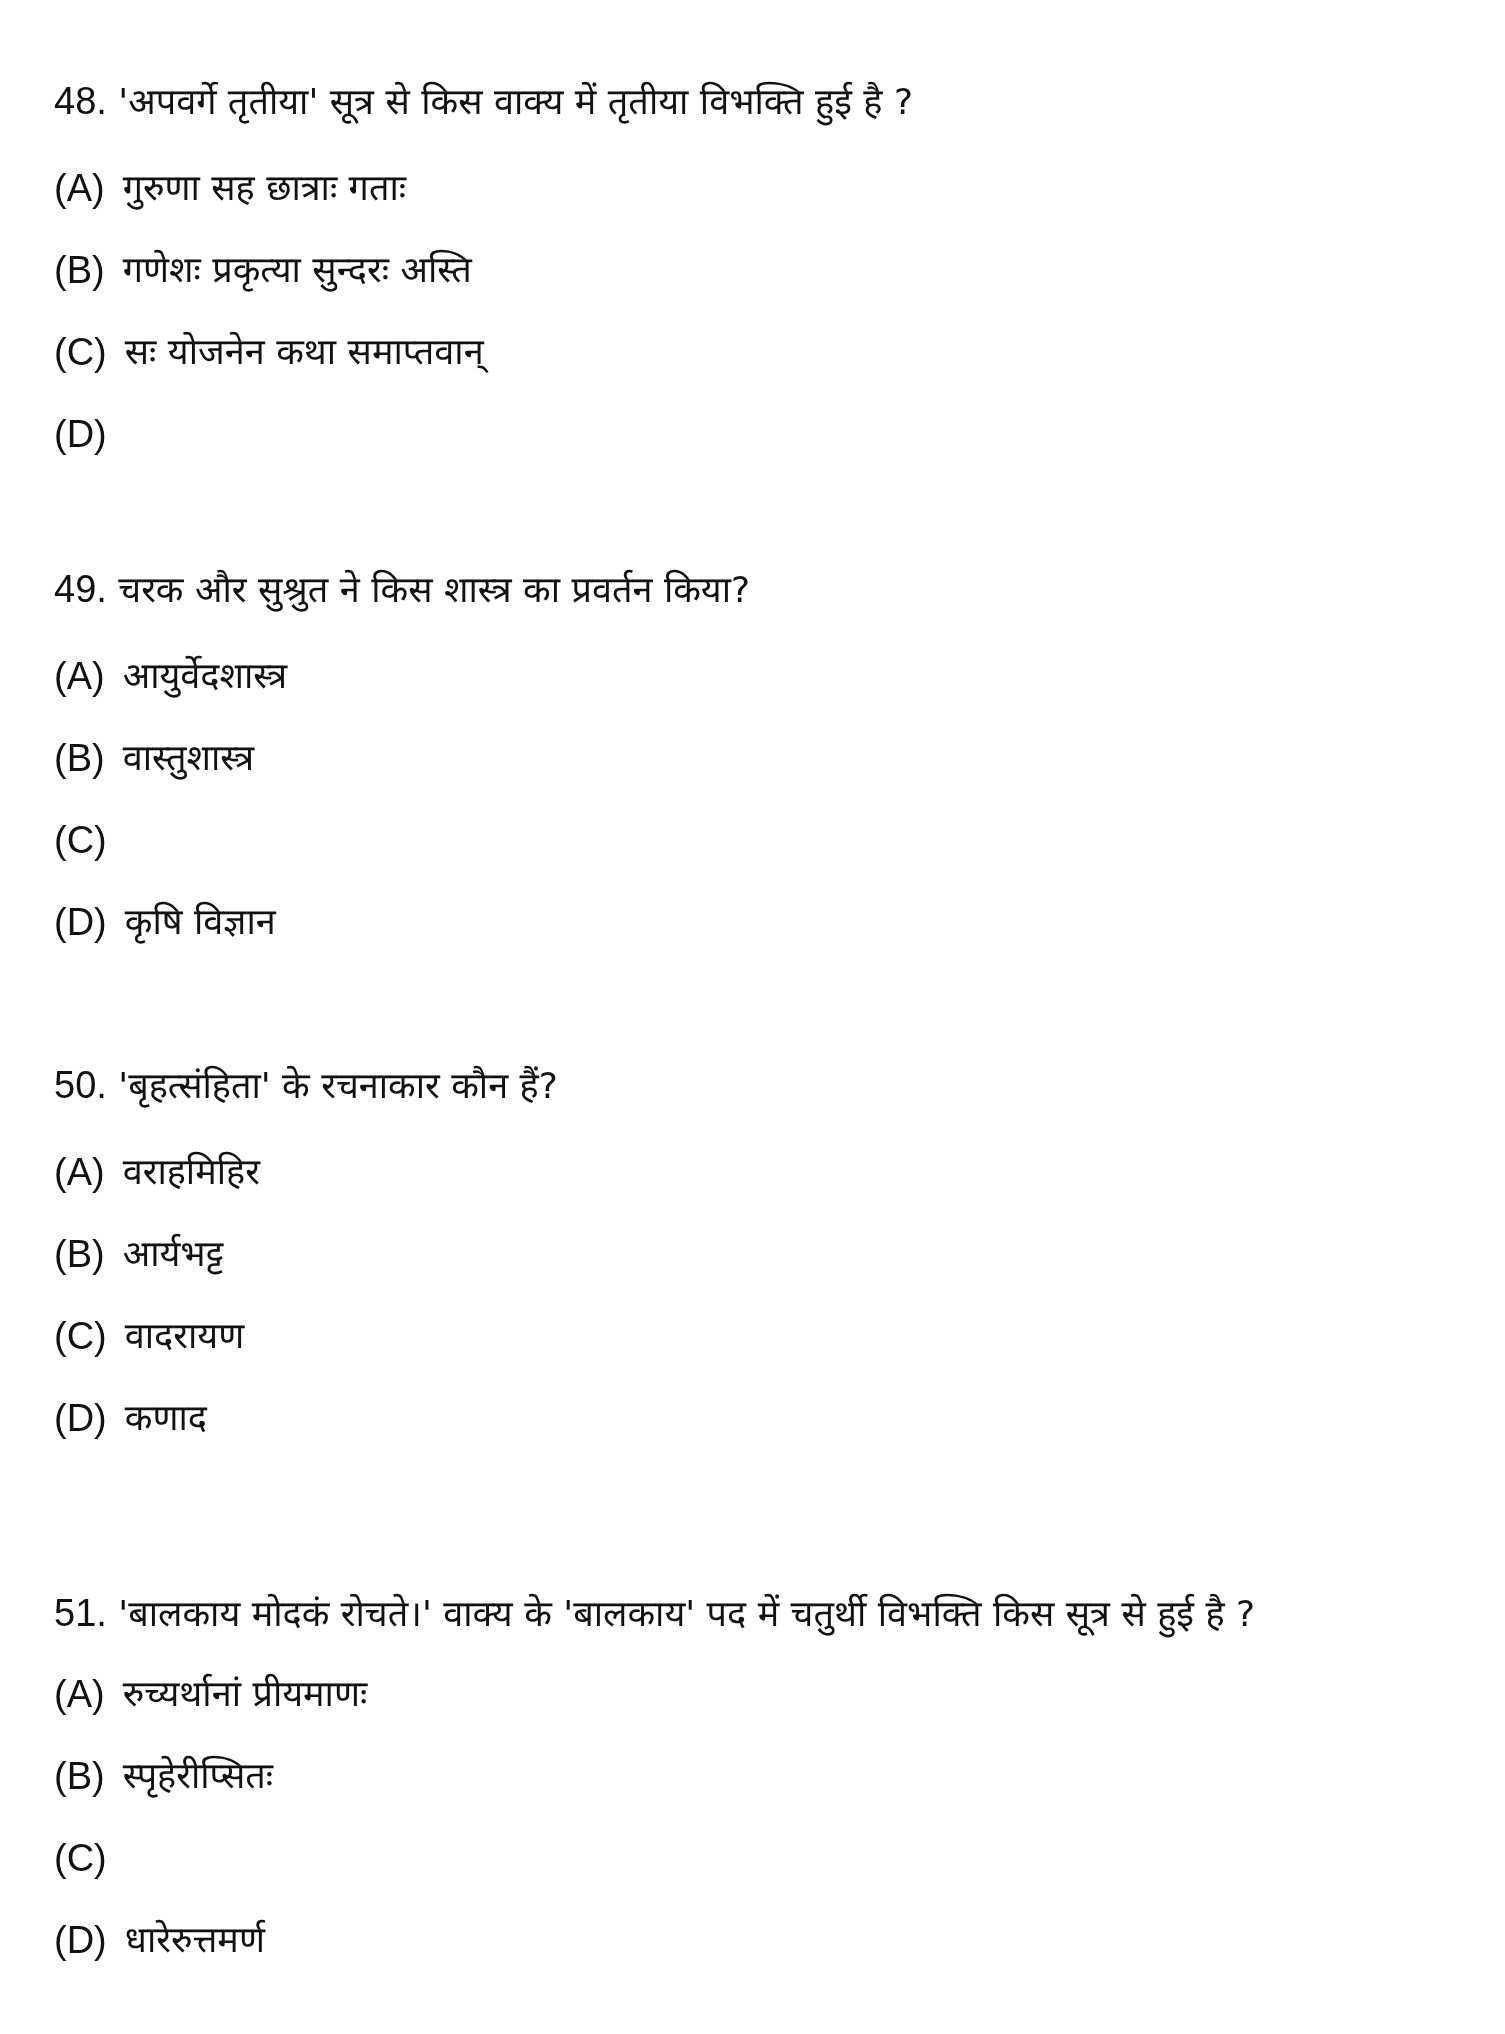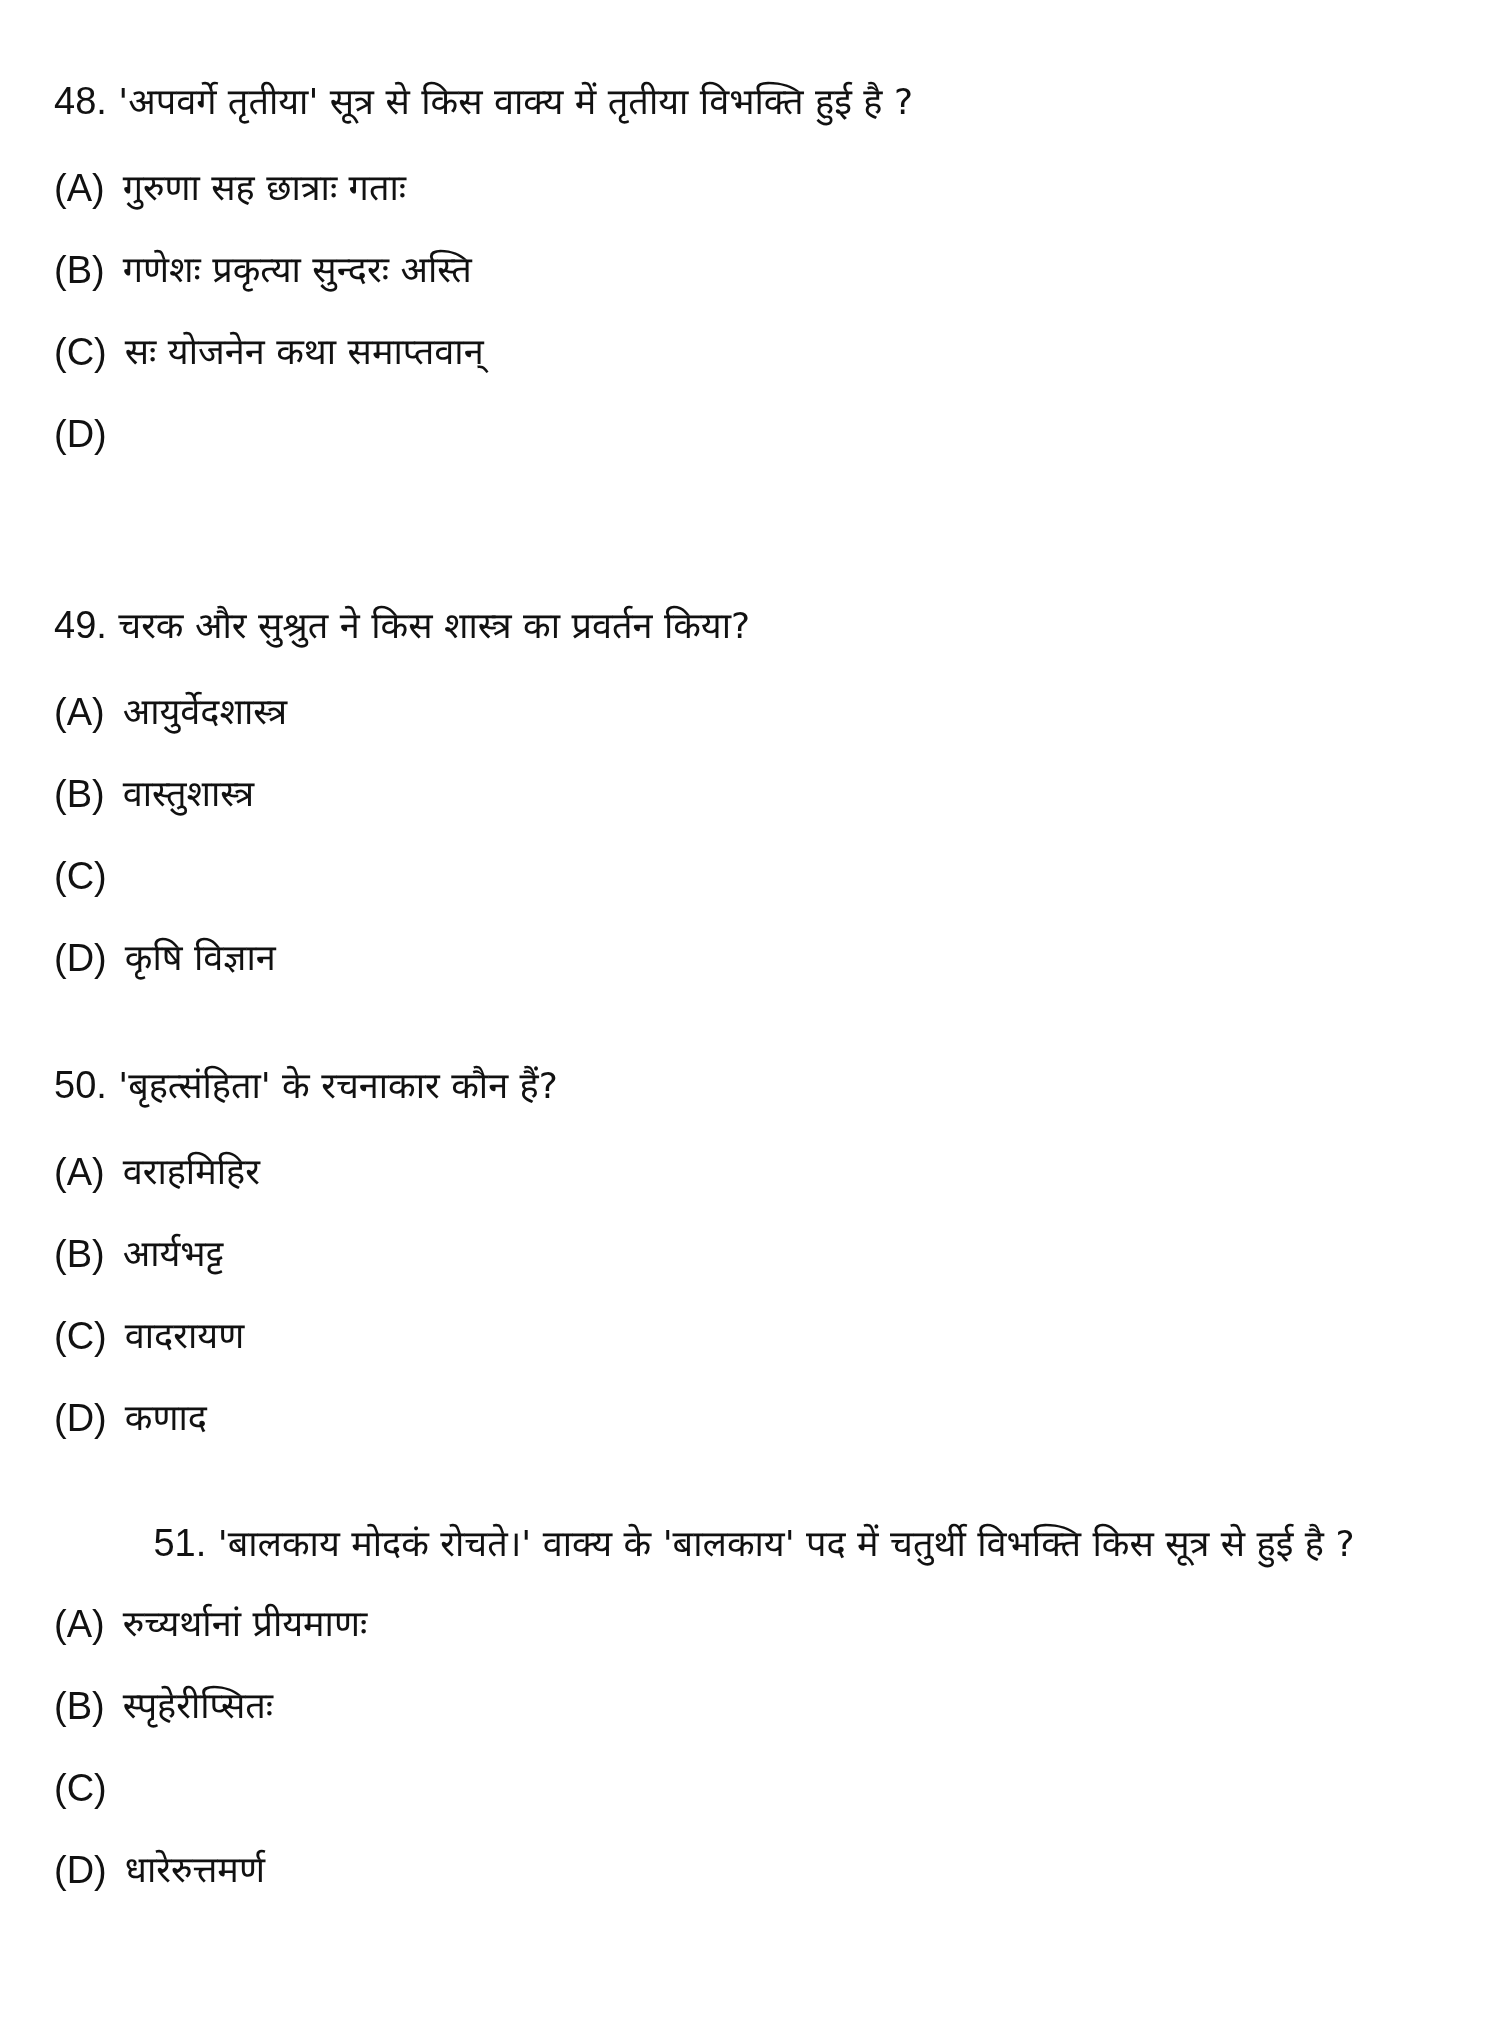--- a/index.html
+++ b/index.html
@@ -43,23 +43,23 @@
       line-height: 82px;
       display: flex;
       align-items: center;
     }
     .opt-letter {
       font-family: "Liberation Sans", sans-serif;
       font-size: 38px;
       margin-right: 18px;
     }
     #q48 { top: 68px; }
-    #q49 { top: 592px; }
+    #q49 { top: 556px; }
     #q50 { top: 1052px; }
-    #q51 { top: 1510px; text-align: center; }
+    #q51 { top: 1580px; }
     #q48 .options, #q49 .options, #q50 .options { margin-top: 12px; }
     #q51 .options { margin-top: 6px; }
   </style>
 </head>
 <body>
 
 <div class="page">
 
   <div class="question" id="q48">
     <p class="q-text">

